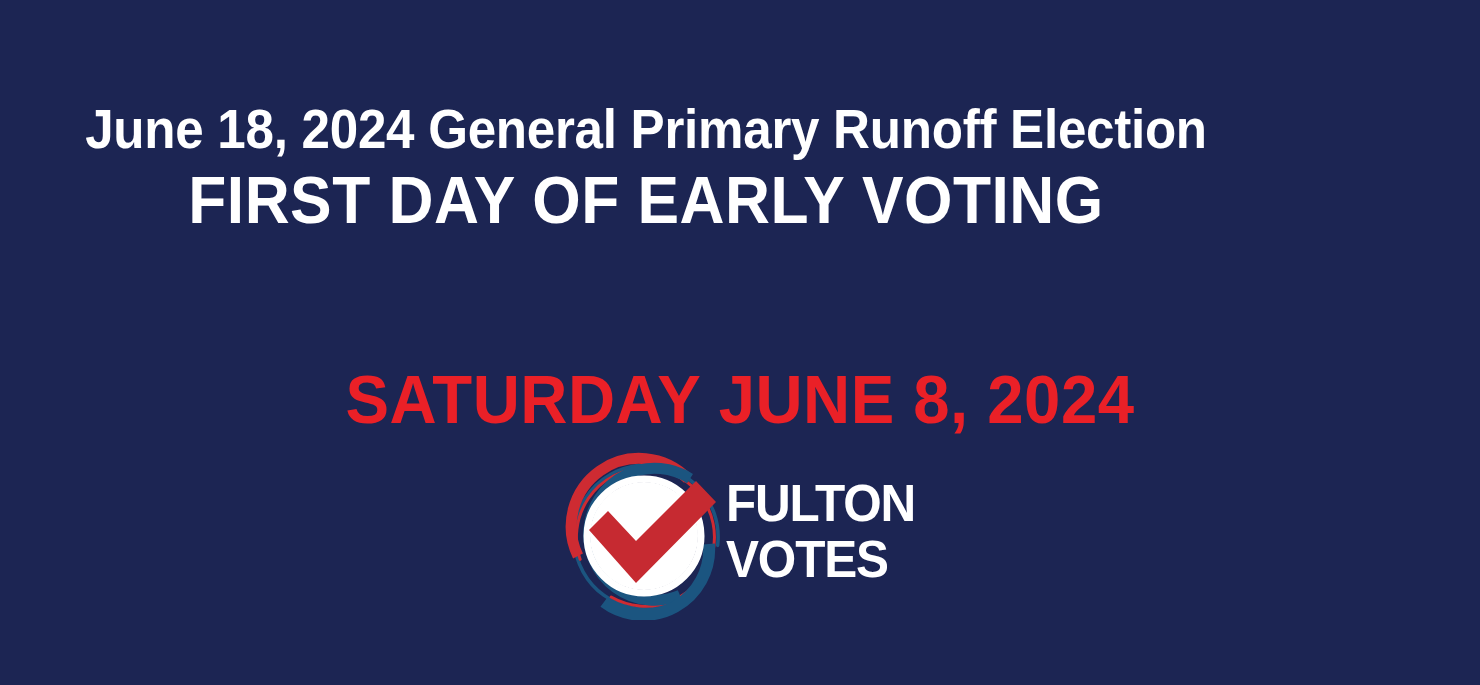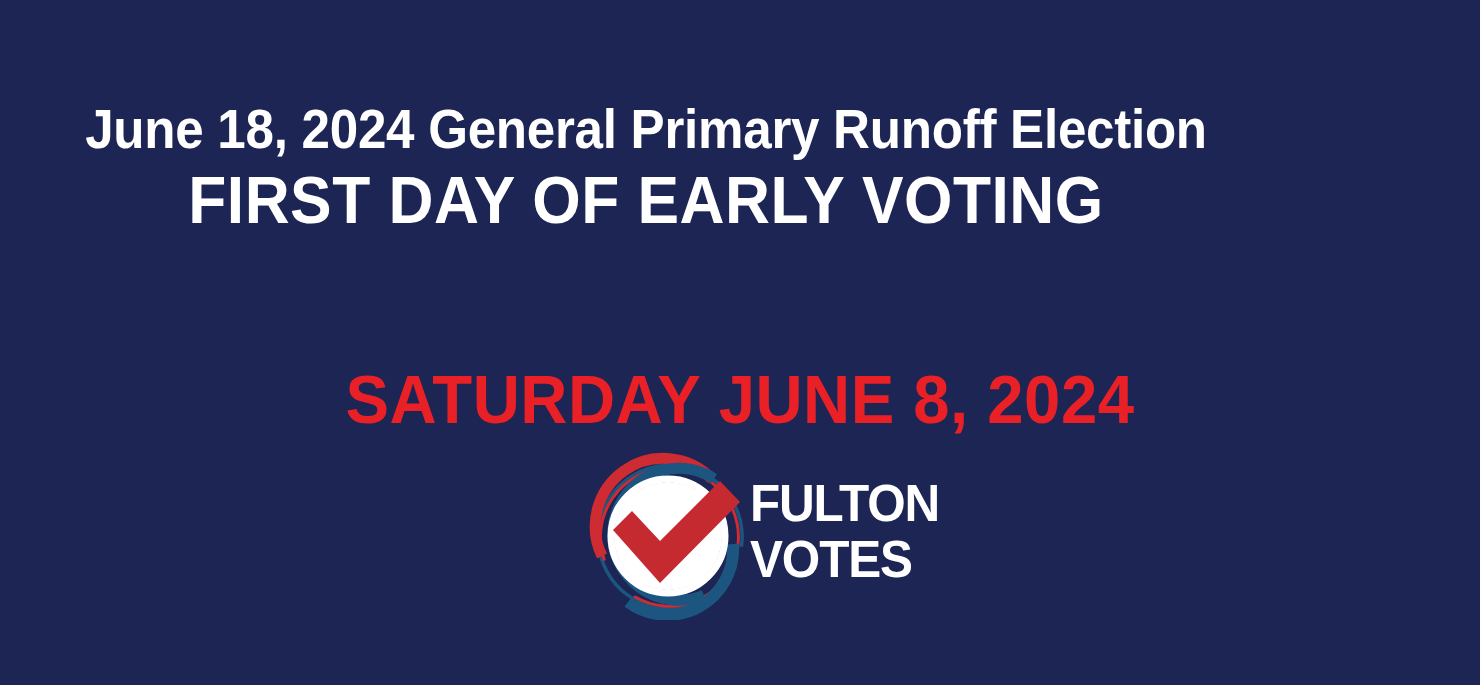--- a/index.html
+++ b/index.html
@@ -74,21 +74,21 @@
     line-height: 78px;
     letter-spacing: 0.5px;
     transform: scaleX(0.96);
     transform-origin: center;
     white-space: nowrap;
   }
 
   
   .logo {
     position: absolute;
-    left: 584px;
+    left: 560px;
     top: 452px;
     width: 370px;
     height: 168px;
   }
   .logo-mark {
     position: absolute;
     left: 0;
     top: 0;
     width: 168px;
     height: 168px;

